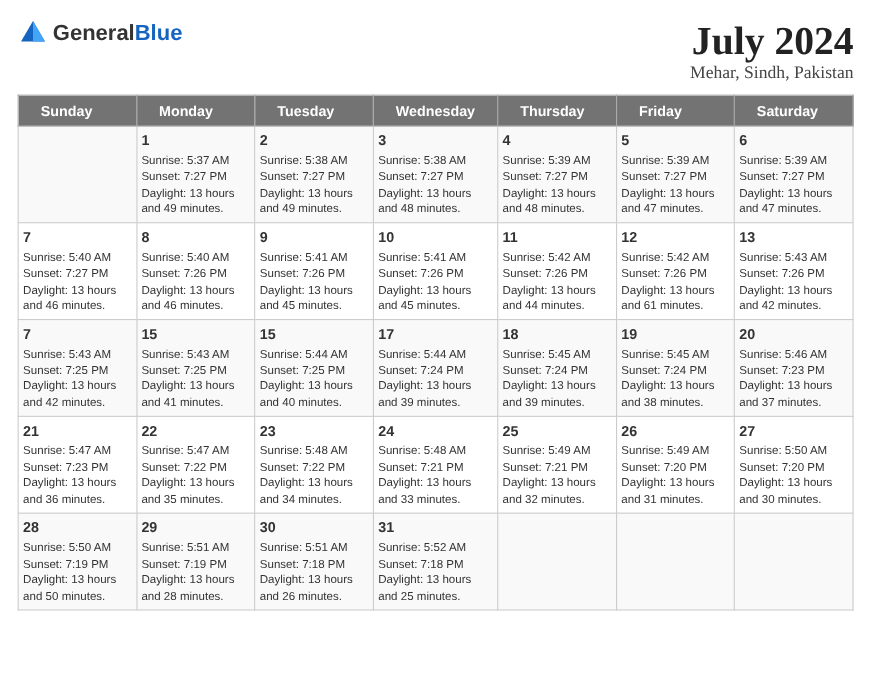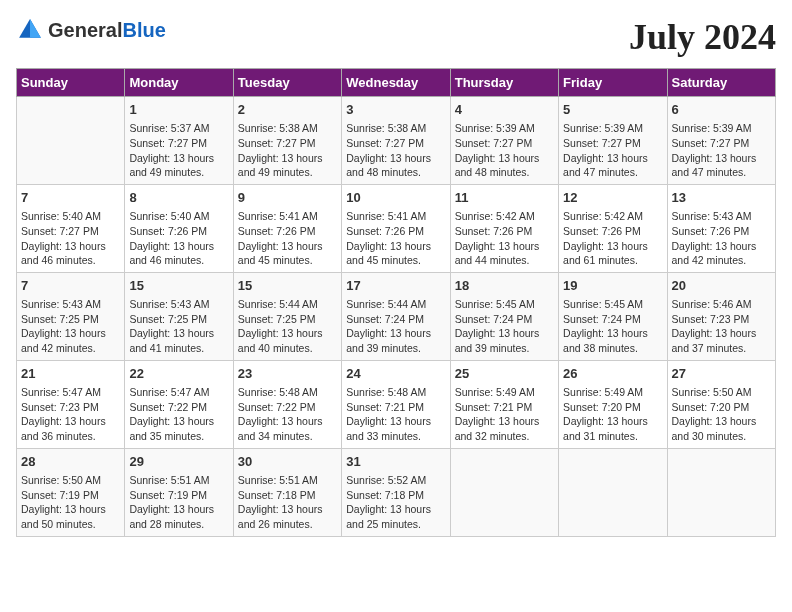--- a/index.html
+++ b/index.html
@@ -37,23 +37,23 @@
     .subtitle {
       font-size: 16px;
       color: #444;
     }
     table {
       width: 100%;
       border-collapse: collapse;
       font-size: 11px;
     }
     thead tr th {
-      background-color: #701a75;
+      background-color: #737373;
       color: #fff;
-      padding: 6px 4px;
+      padding: 6px 20px;
       text-align: left;
       font-size: 13px;
       font-weight: bold;
       border: 1px solid #aaa;
     }
     tbody tr td {
       border: 1px solid #ccc;
       vertical-align: top;
       padding: 4px 4px;
       min-height: 80px;
@@ -87,20 +87,21 @@
       <rect x="0" y="0" width="36" height="36" fill="white"></rect>
       <polygon points="18,4 32,28 4,28" fill="#1565c0"></polygon>
       <polygon points="18,4 32,28 18,28" fill="#42a5f5"></polygon>
     </svg>
     <div>
       <span style="font-size:20px;font-weight:bold;color:#333;">General</span><span style="font-size:20px;font-weight:bold;color:#1565c0;">Blue</span>
     </div>
   </div>
   <div class="title-area">
     <div class="main-title">July 2024</div>
+    <div class="subtitle">Mehar, Sindh, Pakistan</div>
   </div>
 </div>
 
 <table>
   <thead>
     <tr>
     <th>Sunday</th>
         <th>Monday</th>
         <th>Tuesday</th>
         <th>Wednesday</th>

